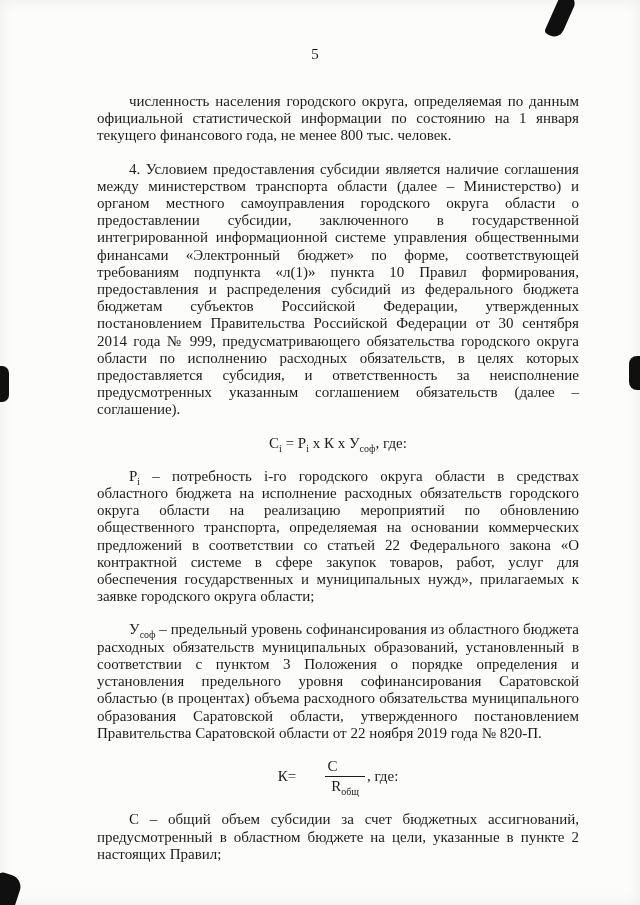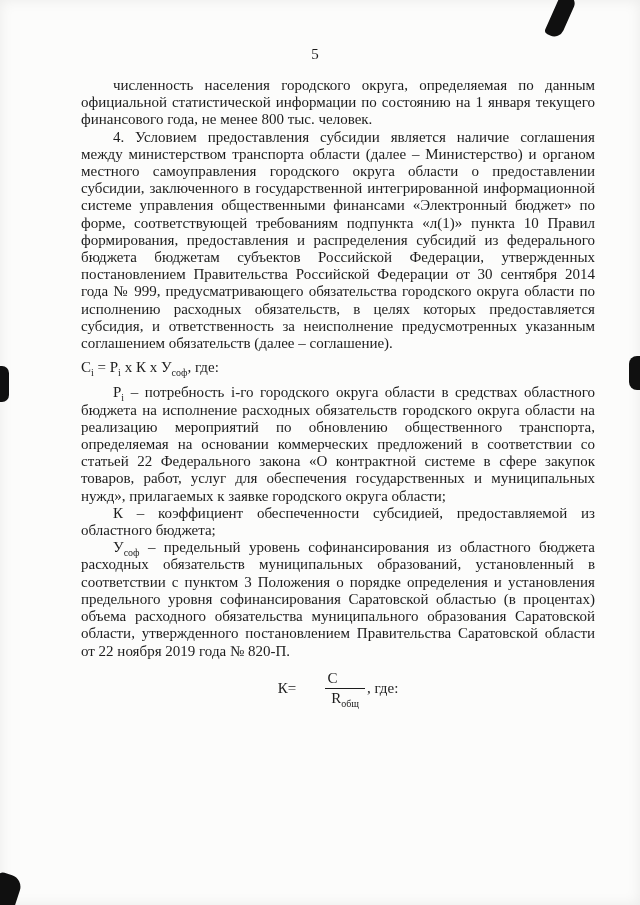--- a/index.html
+++ b/index.html
@@ -29,29 +29,29 @@
   .content {
     position: absolute;
     left: 81px;
     top: 77px;
     width: 514px;
     font-size: 15px;
     line-height: 17.2px;
     text-align: justify;
   }
   .para {
-    margin: 0;
+    margin: 16px;
     text-indent: 32px;
   }
   .para sub, .formula sub, .frac sub {
     font-size: 10px;
     line-height: 0;
   }
   .formula {
-    text-align: left;
+    text-align: center;
     text-indent: 0;
     margin: 7px 0 8px 0;
   }
   .formula-frac {
     display: flex;
     justify-content: center;
     align-items: center;
     margin: 10px 0 11px 0;
   }
   .frac {
@@ -114,34 +114,34 @@
 
     <p class="para"><span>численность населения городского округа, определяемая по данным официальной статистической информации по состоянию на 1 января текущего финансового года, не менее 800 тыс. человек.</span></p>
 
     <p class="para"><span>4. Условием предоставления субсидии является наличие соглашения между министерством транспорта области (далее – Министерство) и органом местного самоуправления городского округа области о предоставлении субсидии, заключенного в государственной интегрированной информационной системе управления общественными финансами «Электронный бюджет» по форме, соответствующей требованиям подпункта «л(1)» пункта 10 Правил формирования, предоставления и распределения субсидий из федерального бюджета бюджетам субъектов Российской Федерации, утвержденных постановлением Правительства Российской Федерации от 30 сентября 2014 года № 999, предусматривающего обязательства городского округа области по исполнению расходных обязательств, в целях которых предоставляется субсидия, и ответственность за неисполнение предусмотренных указанным соглашением обязательств (далее – соглашение).</span></p>
 
 
     <p class="para formula"><span>С</span><sub>i</sub><span> = Р</span><sub>i</sub><span> х К х У</span><sub>соф</sub><span>, где:</span></p>
 
     <p class="para"><span>Р</span><sub>i</sub><span> – потребность i-го городского округа области в средствах областного бюджета на исполнение расходных обязательств городского округа области на реализацию мероприятий по обновлению общественного транспорта, определяемая на основании коммерческих предложений в соответствии со статьей 22 Федерального закона «О контрактной системе в сфере закупок товаров, работ, услуг для обеспечения государственных и муниципальных нужд», прилагаемых к заявке городского округа области;</span></p>
 
-    <p class="para"><span>К – коэффициент обеспеченности субсидией, предоставляемой из областного бюджета;</span></p>
 
     <p class="para"><span>У</span><sub>соф</sub><span> – предельный уровень софинансирования из областного бюджета расходных обязательств муниципальных образований, установленный в соответствии с пунктом 3 Положения о порядке определения и установления предельного уровня софинансирования Саратовской областью (в процентах) объема расходного обязательства муниципального образования Саратовской области, утвержденного постановлением Правительства Саратовской области от 22 ноября 2019 года № 820-П.</span></p>
 
 
     <div class="formula-frac">
       <span>К=</span>
       <span class="frac">
         <span class="num">С</span>
         <span class="den"><span>R</span><sub>общ</sub></span>
       </span>
       <span>, где:</span>
     </div>
 
+    <p class="para"><span>С – общий объем субсидии за счет бюджетных ассигнований, предусмотренный в областном бюджете на цели, указанные в пункте 2 настоящих Правил;</span></p>
 
   </div>
 
   <div class="artifact artifact-top-right"></div>
   <div class="artifact artifact-right-edge"></div>
   <div class="artifact artifact-left-edge"></div>
   <div class="artifact artifact-bottom-left"></div>
 
 </div>
 

